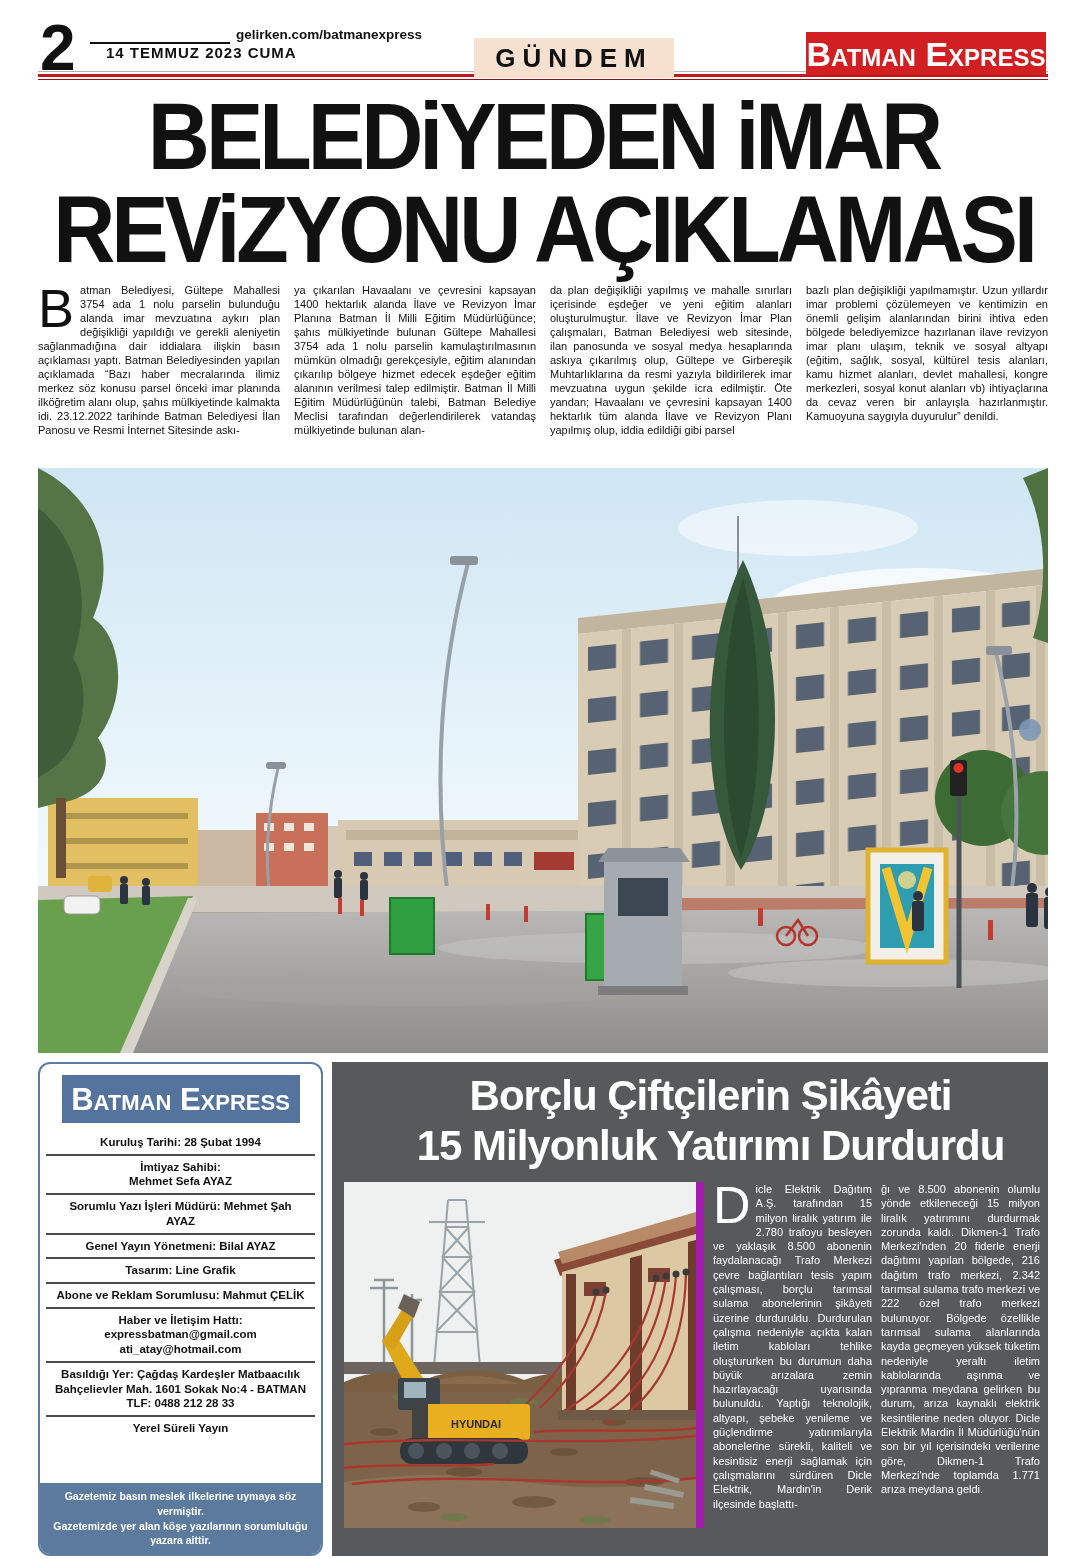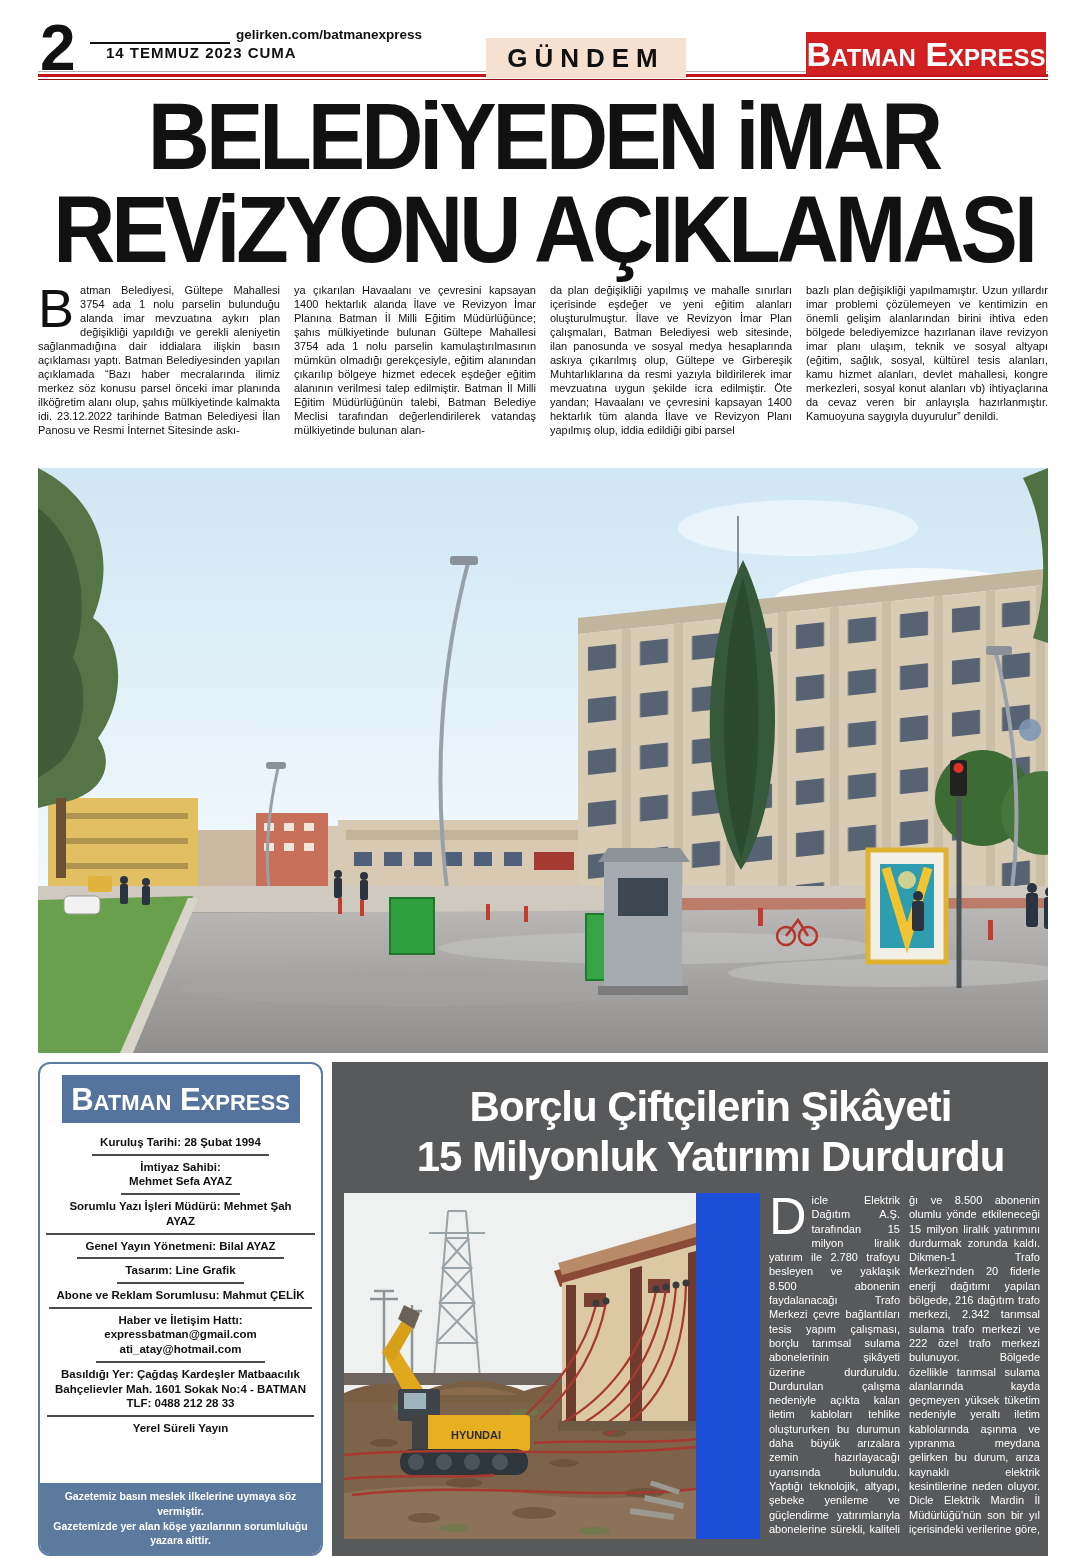--- a/index.html
+++ b/index.html
@@ -7,21 +7,21 @@
         font-family:"Liberation Sans","DejaVu Sans",sans-serif;color:#111;overflow:hidden;}
 
   
   .page-num{position:absolute;left:40px;top:16px;font-size:64px;font-weight:900;line-height:1;letter-spacing:-2px;}
   .fb-line{position:absolute;left:90px;top:42px;width:140px;height:2px;background:#111;}
   .fb-text{position:absolute;left:236px;top:27px;font-size:13.5px;font-weight:700;}
   .date-text{position:absolute;left:106px;top:44px;font-size:15px;font-weight:700;letter-spacing:1px;}
   .rule-gray{position:absolute;left:38px;top:71px;width:1010px;height:1px;background:#b5b5b5;}
   .rule-red{position:absolute;left:38px;top:74px;width:1010px;height:3px;background:#c4161c;}
   .rule-red2{position:absolute;left:38px;top:79px;width:1010px;height:1px;background:#8e1014;}
-  .section-box{position:absolute;left:486px;top:38px;width:200px;height:40px;background:#f6e0d0;z-index:3;
+  .section-box{position:absolute;left:474px;top:38px;width:200px;height:40px;background:#f6e0d0;z-index:3;
                display:flex;align-items:center;justify-content:center;font-size:26px;font-weight:700;letter-spacing:7px;}
   .brand-logo{position:absolute;left:806px;top:32px;width:240px;height:43px;background:#d21f22;z-index:3;
               display:flex;align-items:center;justify-content:center;color:#fff;font-weight:800;
               font-variant:small-caps;font-size:34px;letter-spacing:0px;line-height:1;}
 
   
   .headline{position:absolute;left:0;top:90px;width:1087px;text-align:center;font-weight:900;
             letter-spacing:-4px;line-height:84px;font-size:86px;transform:scaleY(1.1);transform-origin:50% 0;}
 
   
@@ -31,32 +31,32 @@
 
   
   .photo-main{position:absolute;left:38px;top:468px;width:1010px;height:585px;overflow:hidden;background:#dfeef7;}
   .photo-main svg{display:block;}
 
   
   .masthead{position:absolute;left:38px;top:1062px;width:285px;height:494px;border:2.5px solid #5c7ca2;
             border-radius:12px;background:#fff;overflow:hidden;display:flex;flex-direction:column;box-sizing:border-box;}
   .m-logo{margin:11px auto 8px;width:238px;height:48px;background:#54749e;color:#fff;display:flex;align-items:center;
           justify-content:center;font-variant:small-caps;font-weight:800;font-size:31px;line-height:1;}
-  .m-rows{flex:1;display:flex;flex-direction:column;align-items:center;}
+  .m-rows{flex:1;display:flex;flex-direction:column;}
   .m-row{padding:4px 8px;font-size:11.5px;font-weight:700;line-height:1.28;text-align:center;white-space:pre-line;
          border-bottom:2px solid #4b4b4b;margin:0 6px;}
   .m-row:last-child{border-bottom:none;}
   .m-footer{background:#5b7a9e;color:#fff;font-size:10.5px;font-weight:700;text-align:center;
             padding:6px 4px;white-space:pre-line;line-height:1.4;}
 
   
   .block2{position:absolute;left:332px;top:1062px;width:716px;height:494px;background:#58595b;color:#fff;box-sizing:border-box;}
-  .b2-headline{padding-top:20px;text-align:center;font-weight:800;font-size:42px;line-height:50px;letter-spacing:-1px;margin-left:41px;}
+  .b2-headline{padding-top:9px;text-align:center;font-weight:800;font-size:42px;line-height:50px;letter-spacing:-1px;margin-left:41px;}
   .b2-body{display:flex;gap:9px;padding:11px 8px 10px 12px;}
-  .b2-photo{width:416px;height:346px;flex:0 0 auto;overflow:hidden;background:#1d4ed8;}
+  .b2-photo{width:360px;height:346px;flex:0 0 auto;overflow:hidden;background:#a21caf;}
   .b2-col{flex:1;font-size:11px;line-height:1.3;text-align:justify;height:346px;overflow:hidden;}
   .dropcap-w::first-letter{float:left;font-size:52px;line-height:42px;padding:2px 5px 0 0;font-weight:400;}
 </style>
 </head>
 <body>
 
 <div class="page">
 
   <div class="page-num">2</div>
   <div class="fb-line"></div>

